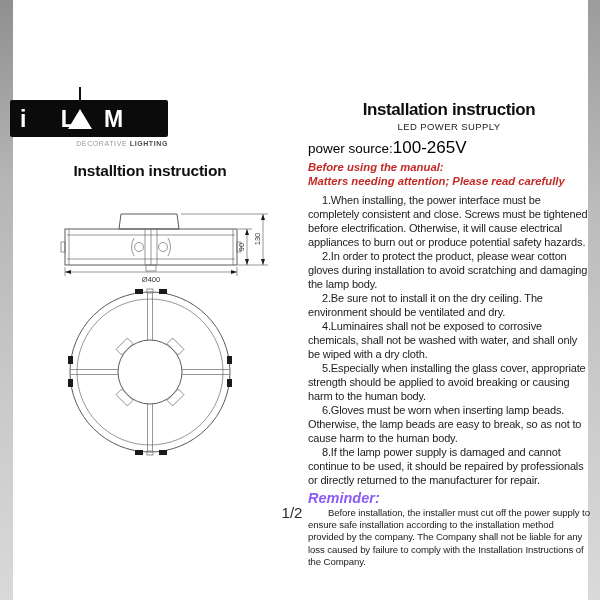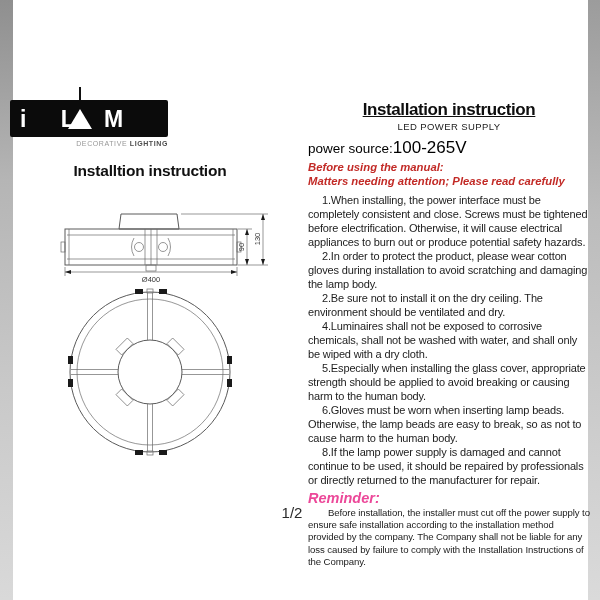--- a/index.html
+++ b/index.html
@@ -29,30 +29,30 @@
   .left-heading{position:absolute;left:15px;top:162px;width:270px;text-align:center;
     font-weight:bold;font-size:15.5px;letter-spacing:-0.2px;color:#101010;z-index:2;}
 
   .drawing{position:absolute;left:55px;top:200px;z-index:2;}
 
   .page-num{position:absolute;left:268px;top:504px;width:48px;text-align:center;
     font-size:15px;color:#2a2a2a;z-index:2;}
 
   
   .doc{position:absolute;left:308px;top:100px;width:282px;z-index:2;}
-  .doc-title{text-align:center;font-weight:bold;font-size:17px;letter-spacing:-0.4px;color:#0e0e0e;text-decoration:underline;}
+  .doc-title{text-align:center;font-weight:bold;font-size:17px;letter-spacing:-0.4px;color:#0e0e0e;}
   .doc-subtitle{text-align:center;font-size:9.5px;letter-spacing:0.4px;color:#222;margin-top:1px;}
   .power-line{margin-top:6px;color:#000000;}
   .power-label{font-size:13.5px;}
   .power-value{font-size:17px;}
   .warning{margin-top:3px;color:#c22a26;font-weight:bold;font-style:italic;
     font-size:11.3px;line-height:13.5px;}
   .instructions{margin-top:5px;font-size:11px;line-height:14px;letter-spacing:-0.15px;color:#1c1c1c;}
   .instructions p{margin:0;text-indent:14px;}
-  .reminder-heading{margin-top:3px;color:#ec4899;font-weight:bold;font-style:italic;font-size:14.5px;}
+  .reminder-heading{margin-top:3px;color:#8b5cf6;font-weight:bold;font-style:italic;font-size:14.5px;}
   .reminder-text{margin-top:1px;font-size:9.6px;line-height:12.2px;letter-spacing:-0.1px;
     text-indent:20px;color:#1c1c1c;}
 
   svg .thin{stroke:#5a5a5a;stroke-width:1;fill:none;}
   svg .thin2{stroke:#6a6a6a;stroke-width:0.7;fill:none;}
   svg .dimtxt{font-size:7.5px;fill:#333;font-family:"Liberation Sans",sans-serif;}
   svg .mark{fill:#1a1a1a;stroke:none;}
 </style>
 </head>
 <body>

